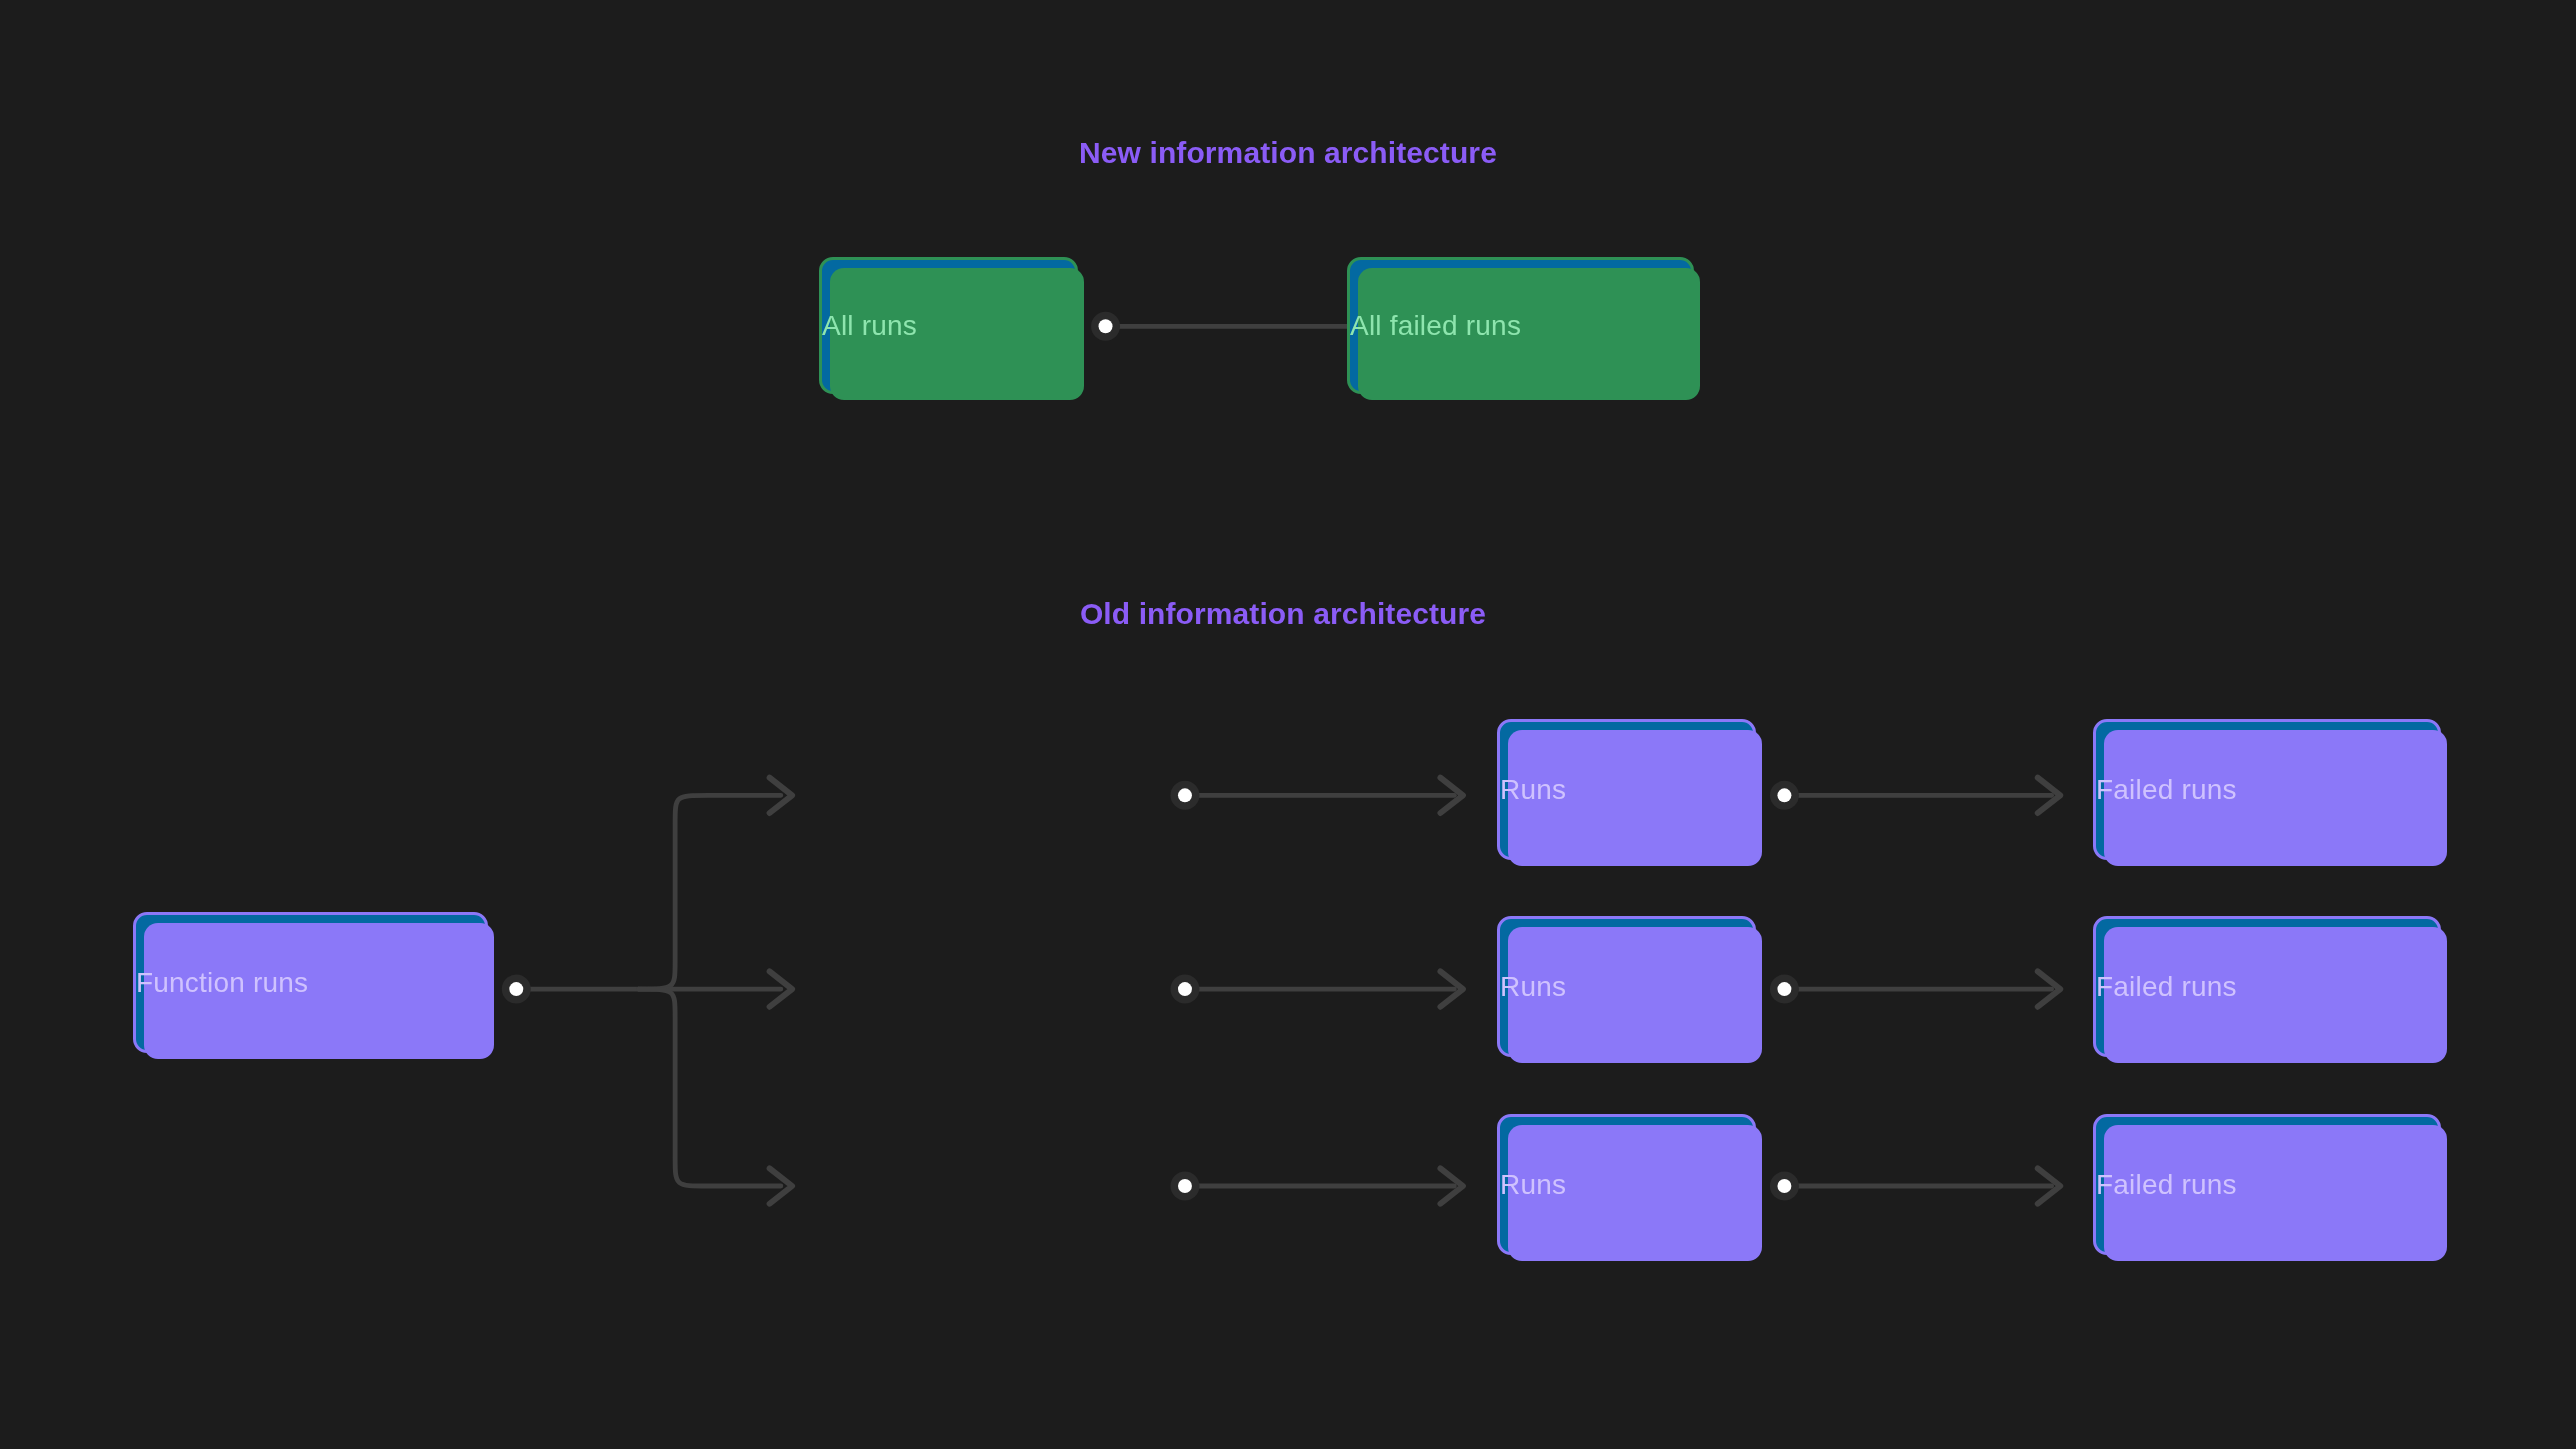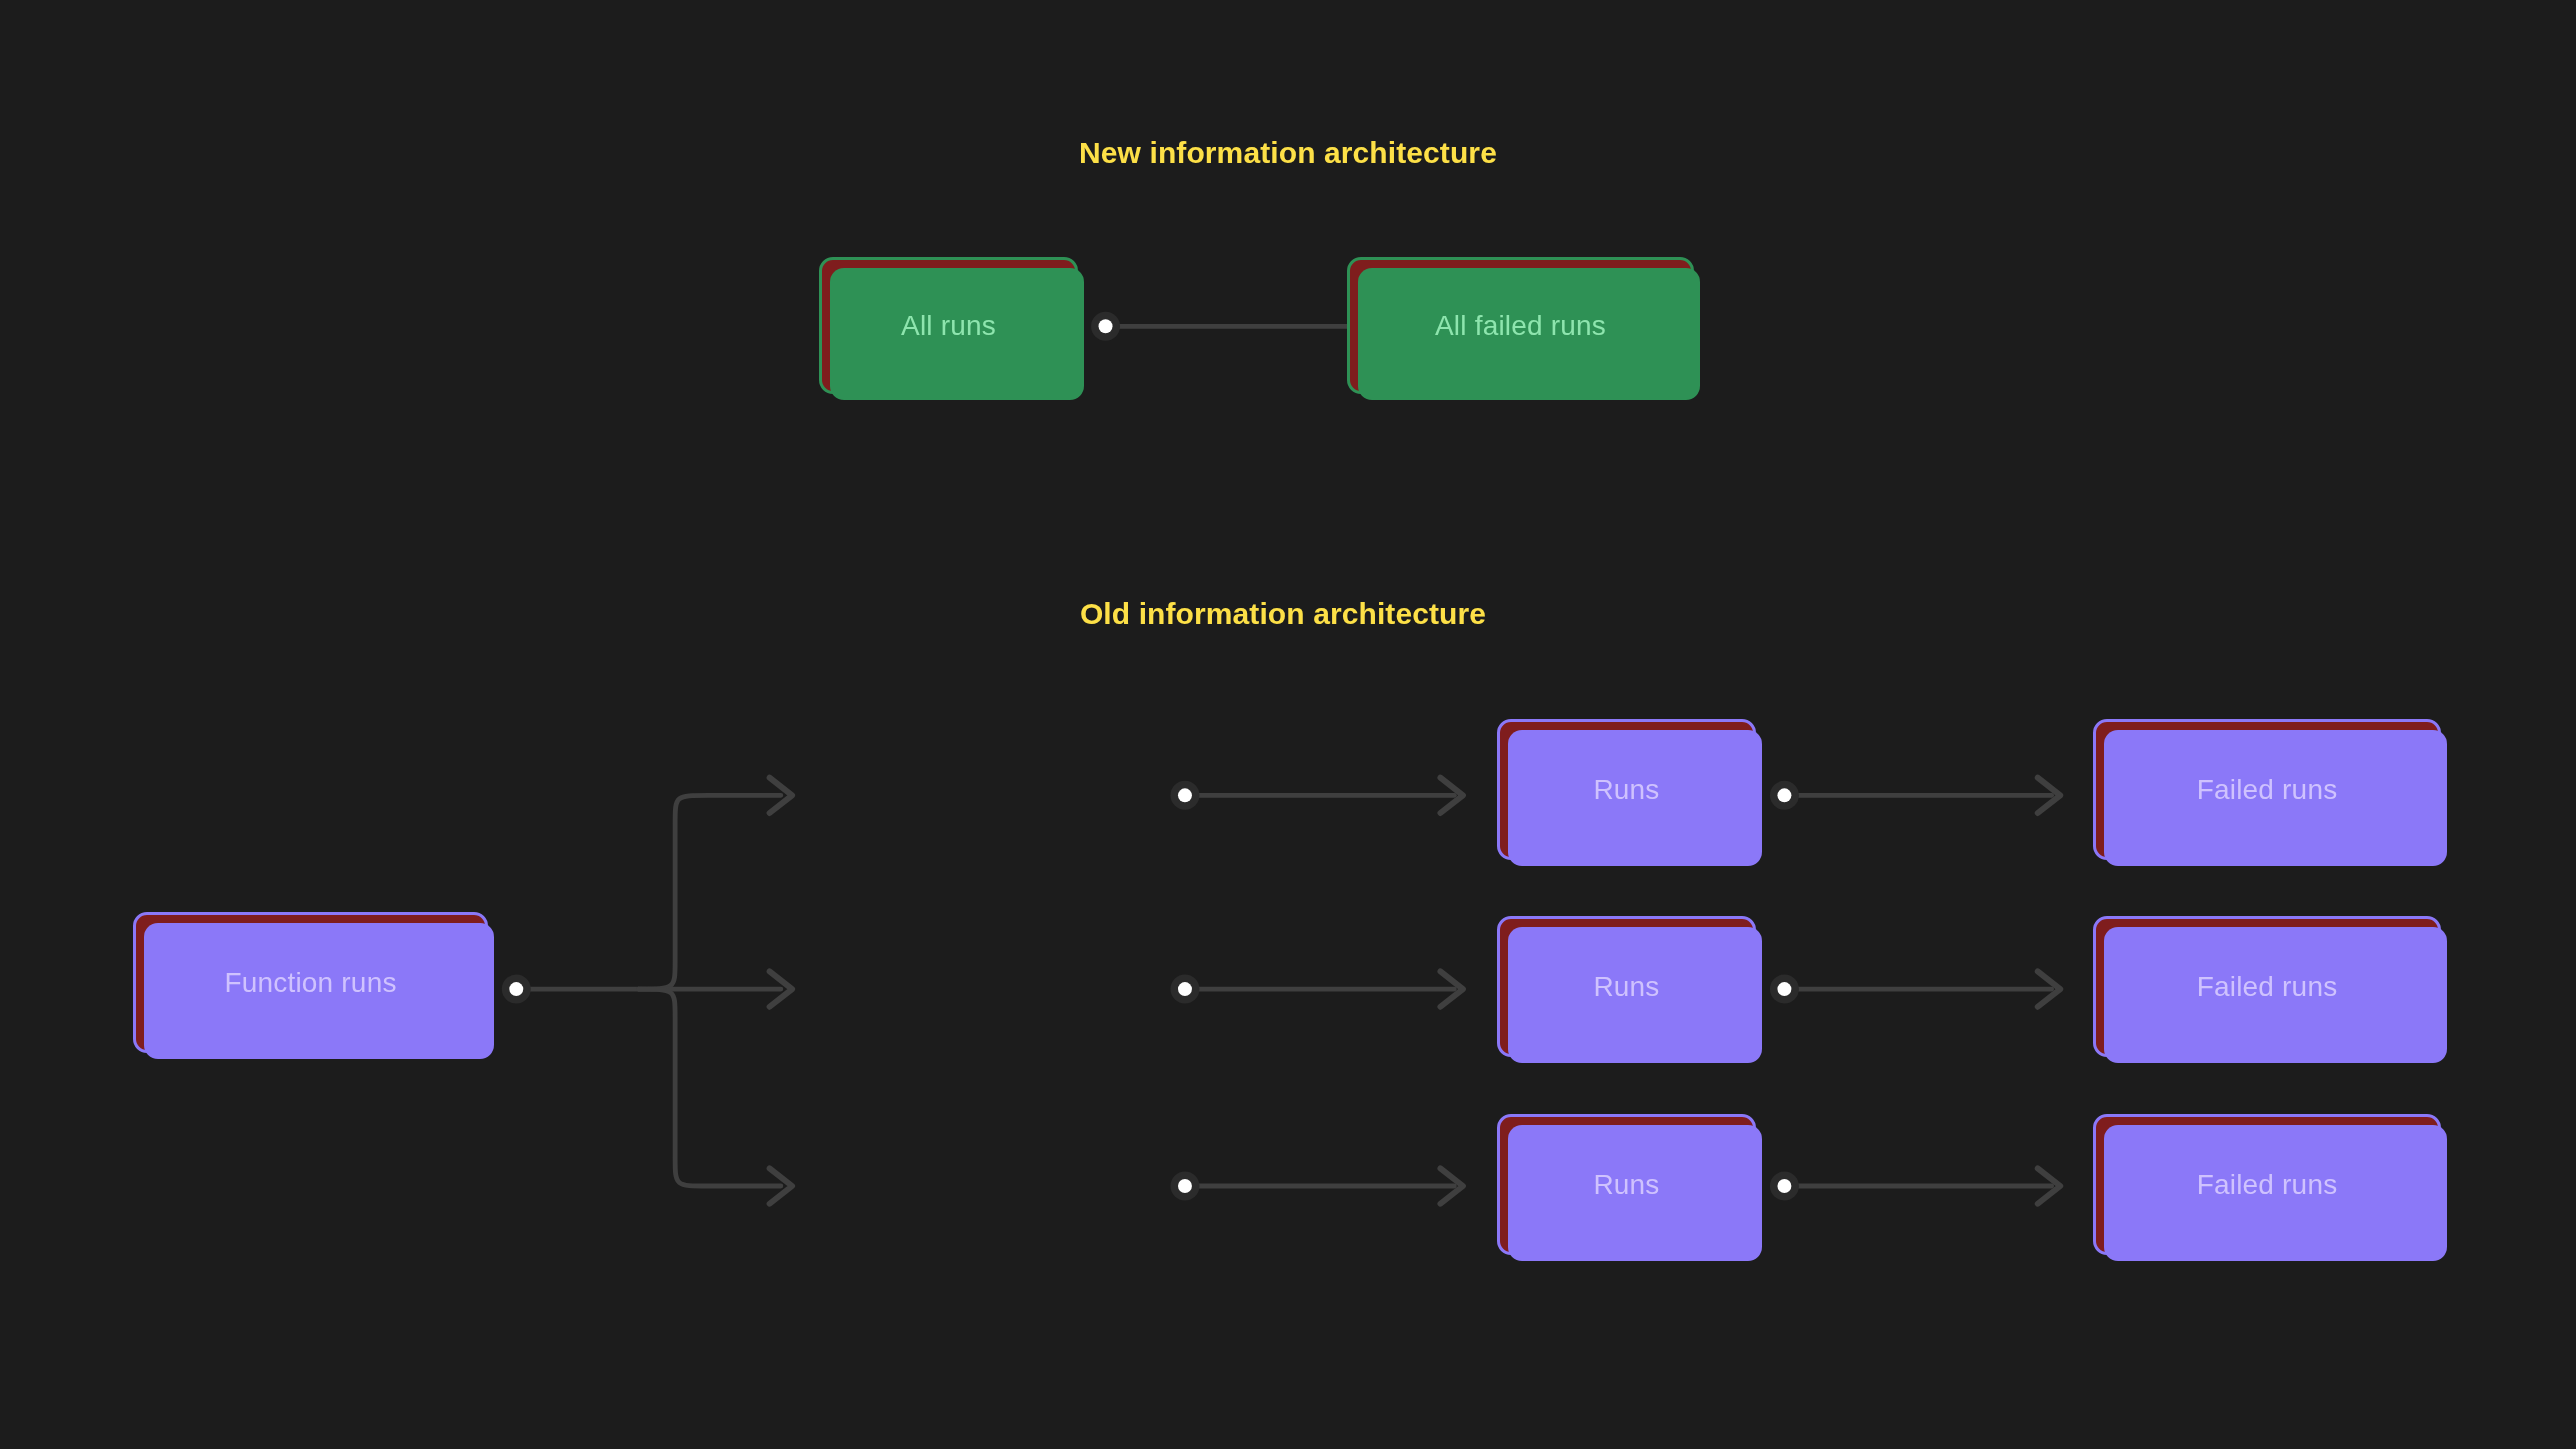--- a/index.html
+++ b/index.html
@@ -9,37 +9,36 @@
     background:#1c1c1c;
     font-family:"Liberation Sans","DejaVu Sans",sans-serif;
     overflow:hidden;
     position:relative;
   }
   #canvas{position:absolute;left:0;top:0;width:2576px;height:1449px;}
 
   
   .section-title{
     position:absolute;
-    color:#fde047;
+    color:#8b5cf6;
     font-size:30px;
     font-weight:700;
     letter-spacing:0.1px;
     white-space:nowrap;
     transform:translateX(-50%);
   }
 
   
   .node{
     position:absolute;
     box-sizing:border-box;
-    background:#7f1d1d;
+    background:#0369a1;
     border-radius:14px;
     display:flex;
     align-items:center;
-    justify-content:center;
     z-index:5;
   }
   .node .node-label{
     font-size:28px;
     font-weight:400;
     letter-spacing:0.2px;
     white-space:nowrap;
     line-height:1;
   }
   

